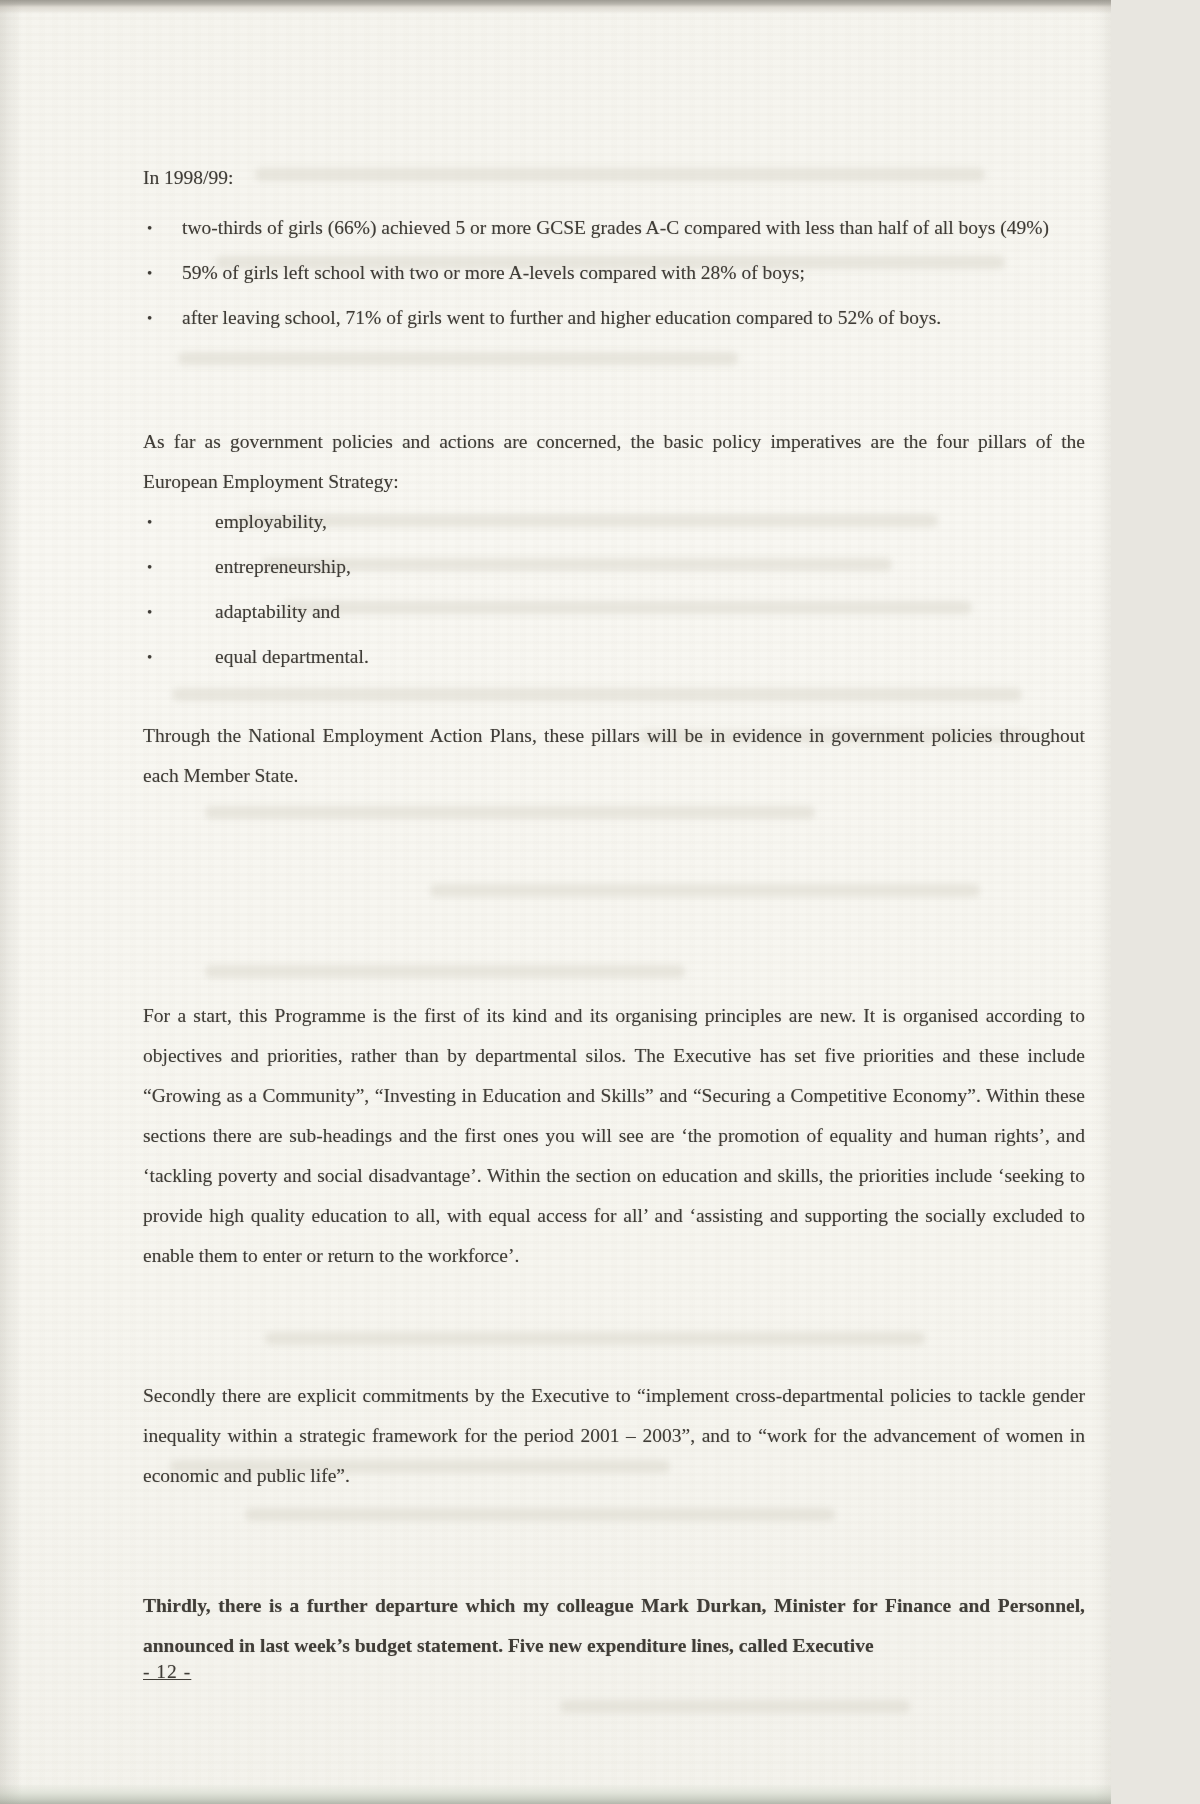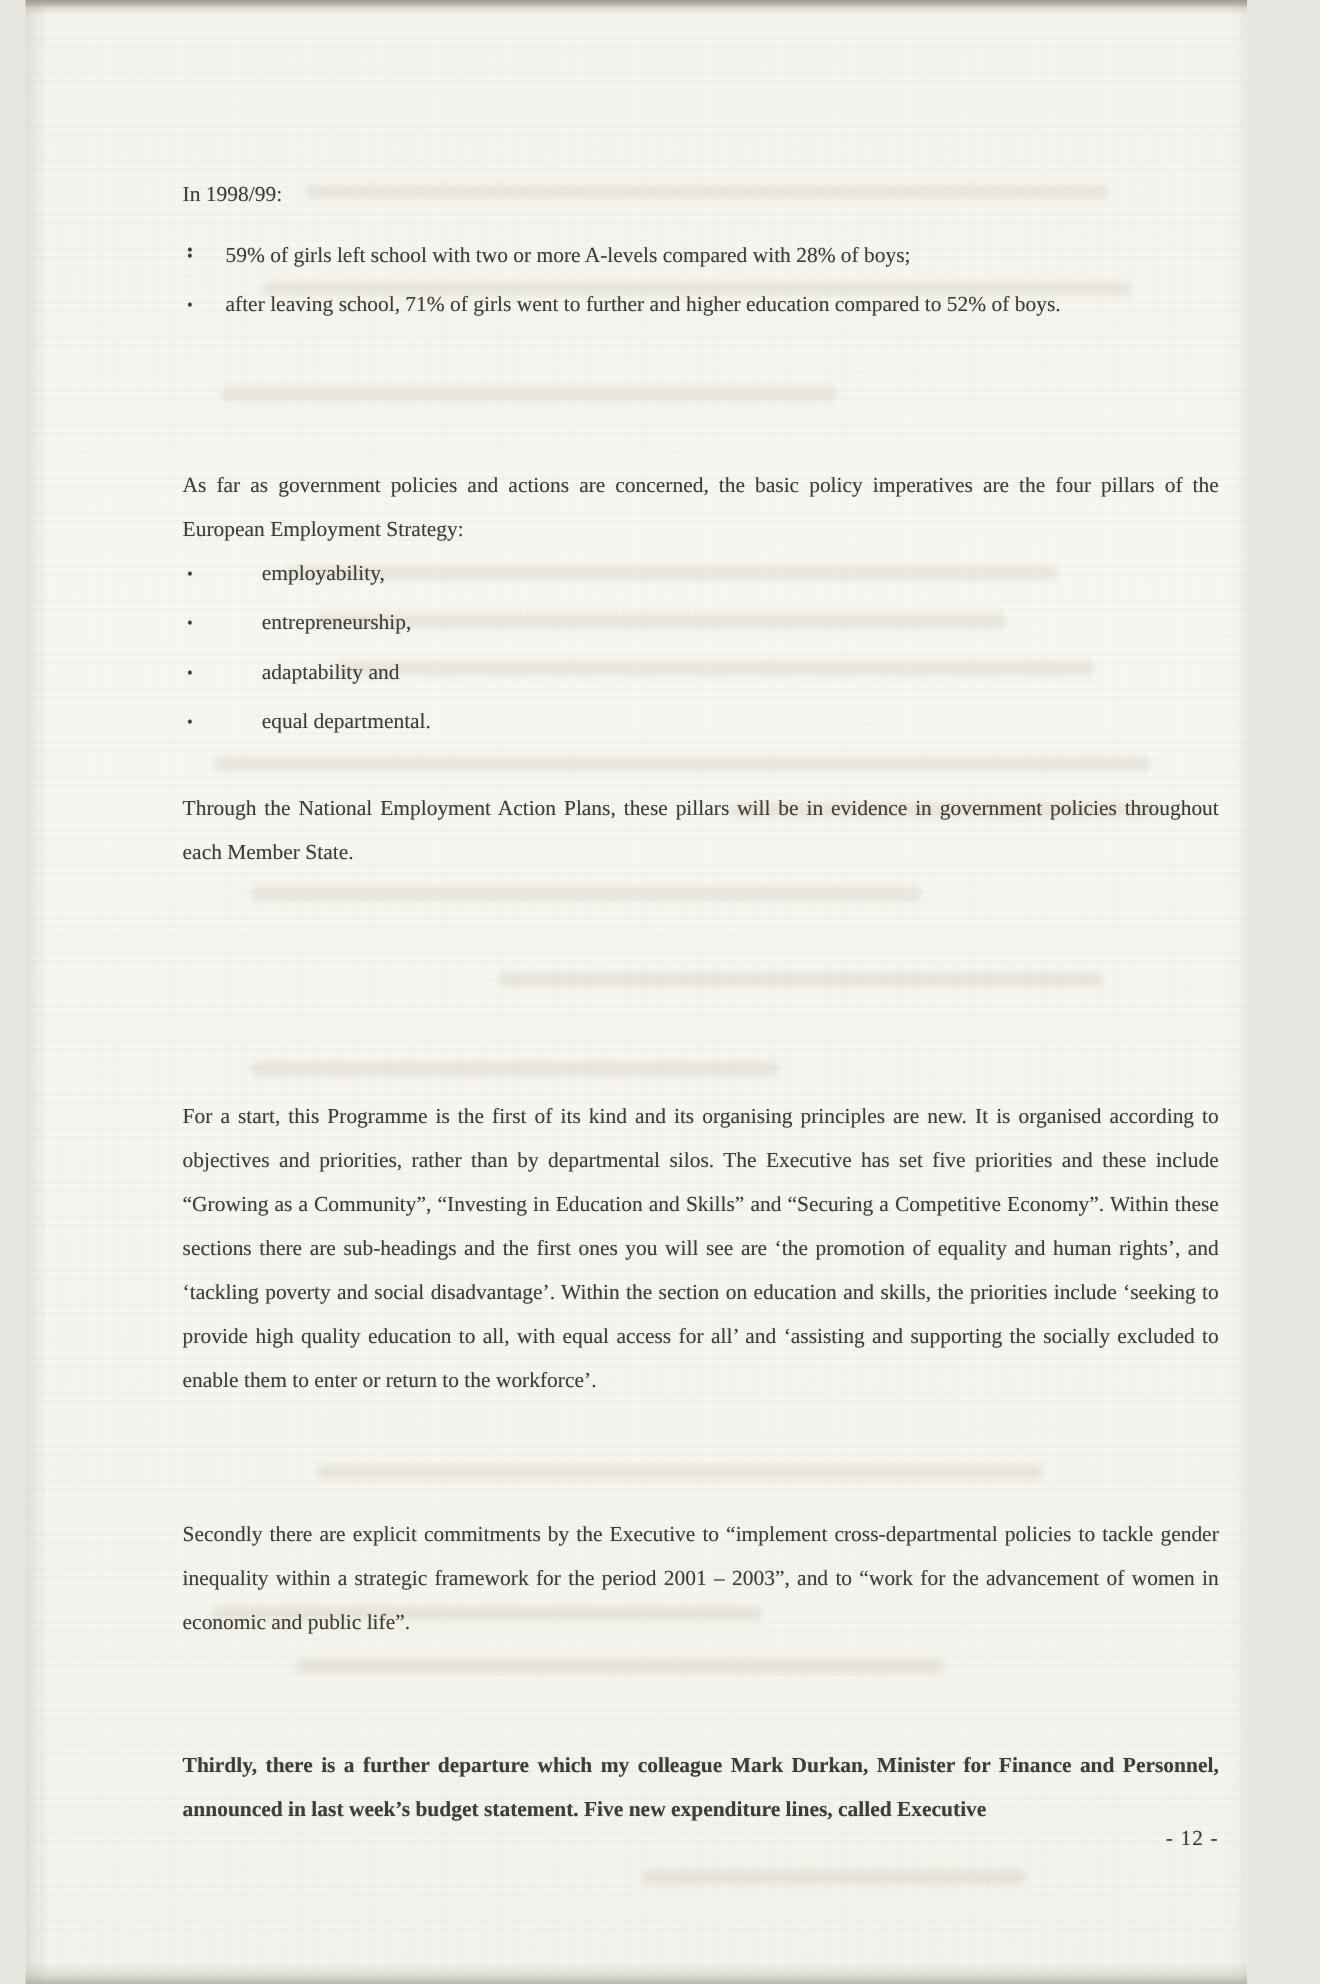--- a/index.html
+++ b/index.html
@@ -1,21 +1,20 @@
 <!DOCTYPE html>
 <html><head>
 <meta charset="utf-8">
 <style>
   html,body { margin:0; padding:0; background:#e8e6e0; }
   .page {
     position:relative; width:1111px; height:1804px; overflow:hidden;
     background: linear-gradient(178deg, #f5f4ee 0%, #f8f7f2 30%, #f6f5ef 70%, #f3f2ec 100%);
     font-family:"Liberation Serif","DejaVu Serif",serif;
     color:#403d37;
-    margin-left:23px;
   }
   .texture {
     position:absolute; inset:0; pointer-events:none;
     background-image:
       repeating-linear-gradient(0deg, rgba(221,217,206,0.10) 0 3px, rgba(255,255,255,0) 3px 8px),
       repeating-linear-gradient(90deg, rgba(226,223,213,0.08) 0 6px, rgba(255,255,255,0) 6px 13px);
   }
   .edge-top {
     position:absolute; top:0; left:0; width:100%; height:14px;
     background: linear-gradient(to bottom, #9e9b93 0, #b8b5ad 4px, #ddd9d1 7px, rgba(230,227,219,0) 14px);
@@ -37,21 +36,21 @@
     font-size:19.5px; line-height:40px;
     text-shadow: 0 0 1px rgba(64,61,55,0.38);
   }
   .block { position:absolute; left:0; width:100%; }
   .para  { text-align:justify; }
   ul.blist { list-style:none; margin:0; padding:0; }
   .bullet-row { position:relative; padding-left:39px; margin-bottom:5px; text-align:justify; }
   .bullet-row .marker { position:absolute; left:4px; top:0; font-size:15px; }
   .pillar-row { position:relative; padding-left:72px; margin-bottom:5px; }
   .pillar-row .marker { position:absolute; left:4px; top:0; font-size:15px; }
-  .page-number { text-align:right; letter-spacing:1px; }
+  .page-number { text-align:left; letter-spacing:1px;text-decoration:underline; }
   .ghost {
     position:absolute; height:13px; border-radius:6px;
     background:#dbd8cd; opacity:0.55; filter:blur(3px); pointer-events:none;
   }
 </style>
 </head>
 <body>
 
 <div class="page">
 
@@ -79,20 +78,21 @@
     <div class="ghost" style="left:560px; top:1700px; width:350px;"></div>
   </div>
 
   <div class="content">
 
     <div class="block" style="top:158px;">In 1998/99:</div>
 
     <ul class="blist block" style="top:208px;">
       <li class="bullet-row">
         <span class="marker">•</span>
+        <span>two-thirds of girls (66%) achieved 5 or more GCSE grades A-C compared with less than half of all boys (49%)</span>
       </li>
       <li class="bullet-row">
         <span class="marker">•</span>
         <span>59% of girls left school with two or more A-levels compared with 28% of boys;</span>
       </li>
       <li class="bullet-row">
         <span class="marker">•</span>
         <span>after leaving school, 71% of girls went to further and higher education compared to 52% of boys.</span>
       </li>
     </ul>

